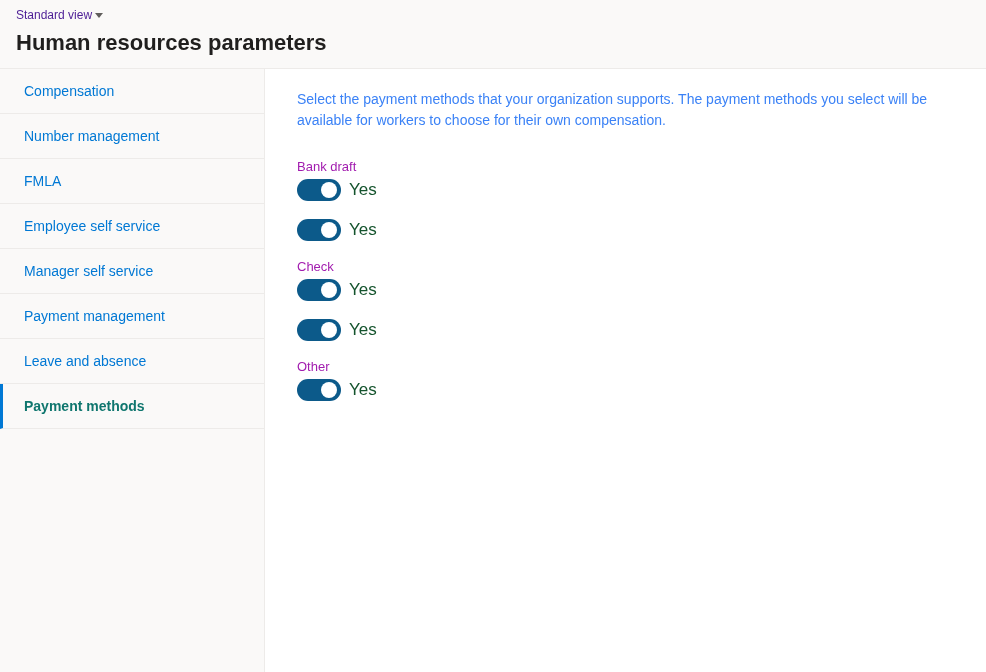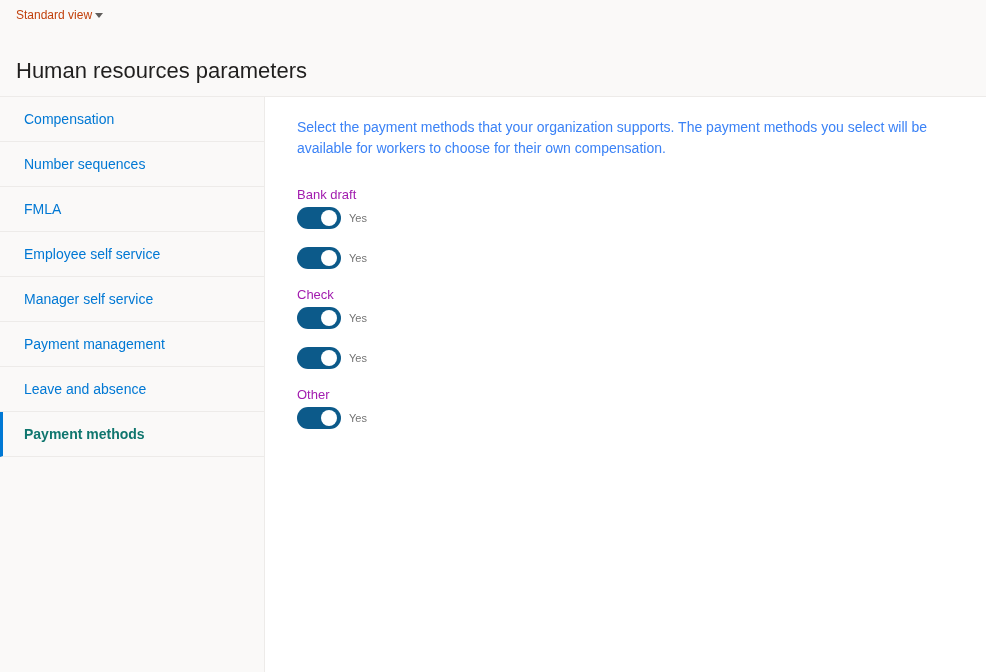--- a/index.html
+++ b/index.html
@@ -19,41 +19,40 @@
     }
     .top-bar {
       padding: 8px 16px 4px 16px;
       display: flex;
       align-items: center;
       gap: 4px;
       background: #faf9f8;
     }
     .standard-view {
       font-size: 12px;
-      color: #c2410c;
+      color: #4c1d95;
       display: flex;
       align-items: center;
       gap: 3px;
       cursor: pointer;
     }
     .chevron-down {
       display: inline-block;
       width: 0;
       height: 0;
       border-left: 4px solid transparent;
       border-right: 4px solid transparent;
       border-top: 5px solid #605e5c;
       margin-top: 1px;
     }
     .page-title {
       font-size: 22px;
-      font-weight: 400;
+      font-weight: 700;
       color: #201f1e;
       padding: 4px 16px 12px 16px;
-      margin-top: 28px;
     }
     .main-content {
       display: flex;
       flex: 1;
       border-top: 1px solid #edebe9;
     }
     .sidebar {
       width: 265px;
       min-height: 560px;
       background: #faf9f8;
@@ -124,41 +123,41 @@
       position: absolute;
       height: 16px;
       width: 16px;
       left: 24px;
       bottom: 3px;
       background: white;
       border-radius: 50%;
       transition: left 0.2s;
     }
     .toggle-yes-label {
-      font-size: 11px;
-      color: #737373;
+      font-size: 17px;
+      color: #14532d;
     }
   </style>
 </head>
 <body>
 
 <div class="page-container">
   <div class="top-bar">
     <span class="standard-view">
       <span>Standard view</span>
       <span class="chevron-down"></span>
     </span>
   </div>
   <div class="page-title">Human resources parameters</div>
 
   <div class="main-content">
     <div class="sidebar">
 
         <div class="sidebar-item"><span class="sidebar-item-label">Compensation</span></div>
-        <div class="sidebar-item"><span class="sidebar-item-label">Number sequences</span></div>
+        <div class="sidebar-item"><span class="sidebar-item-label">Number management</span></div>
         <div class="sidebar-item"><span class="sidebar-item-label">FMLA</span></div>
         <div class="sidebar-item"><span class="sidebar-item-label">Employee self service</span></div>
         <div class="sidebar-item"><span class="sidebar-item-label">Manager self service</span></div>
         <div class="sidebar-item"><span class="sidebar-item-label">Payment management</span></div>
         <div class="sidebar-item"><span class="sidebar-item-label">Leave and absence</span></div>
         <div class="sidebar-item active"><span class="sidebar-item-label">Payment methods</span></div>
       </div>
     <div class="content-area">
       <p class="description-text">Select the payment methods that your organization supports. The payment methods you select will be available for workers to choose for their own compensation.</p>
       <div>

